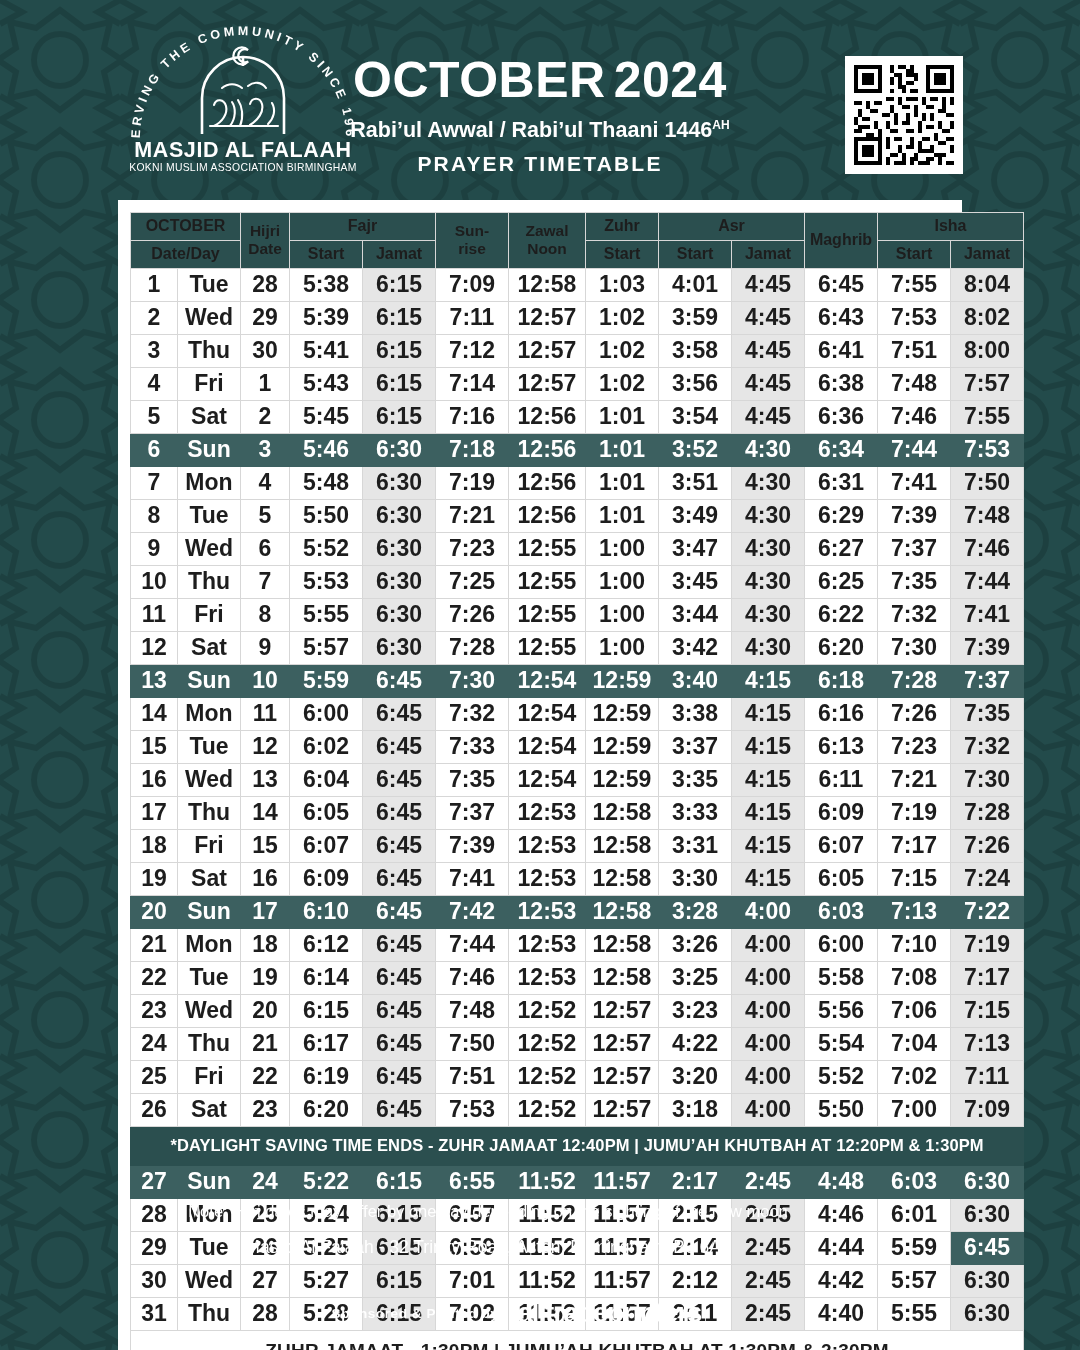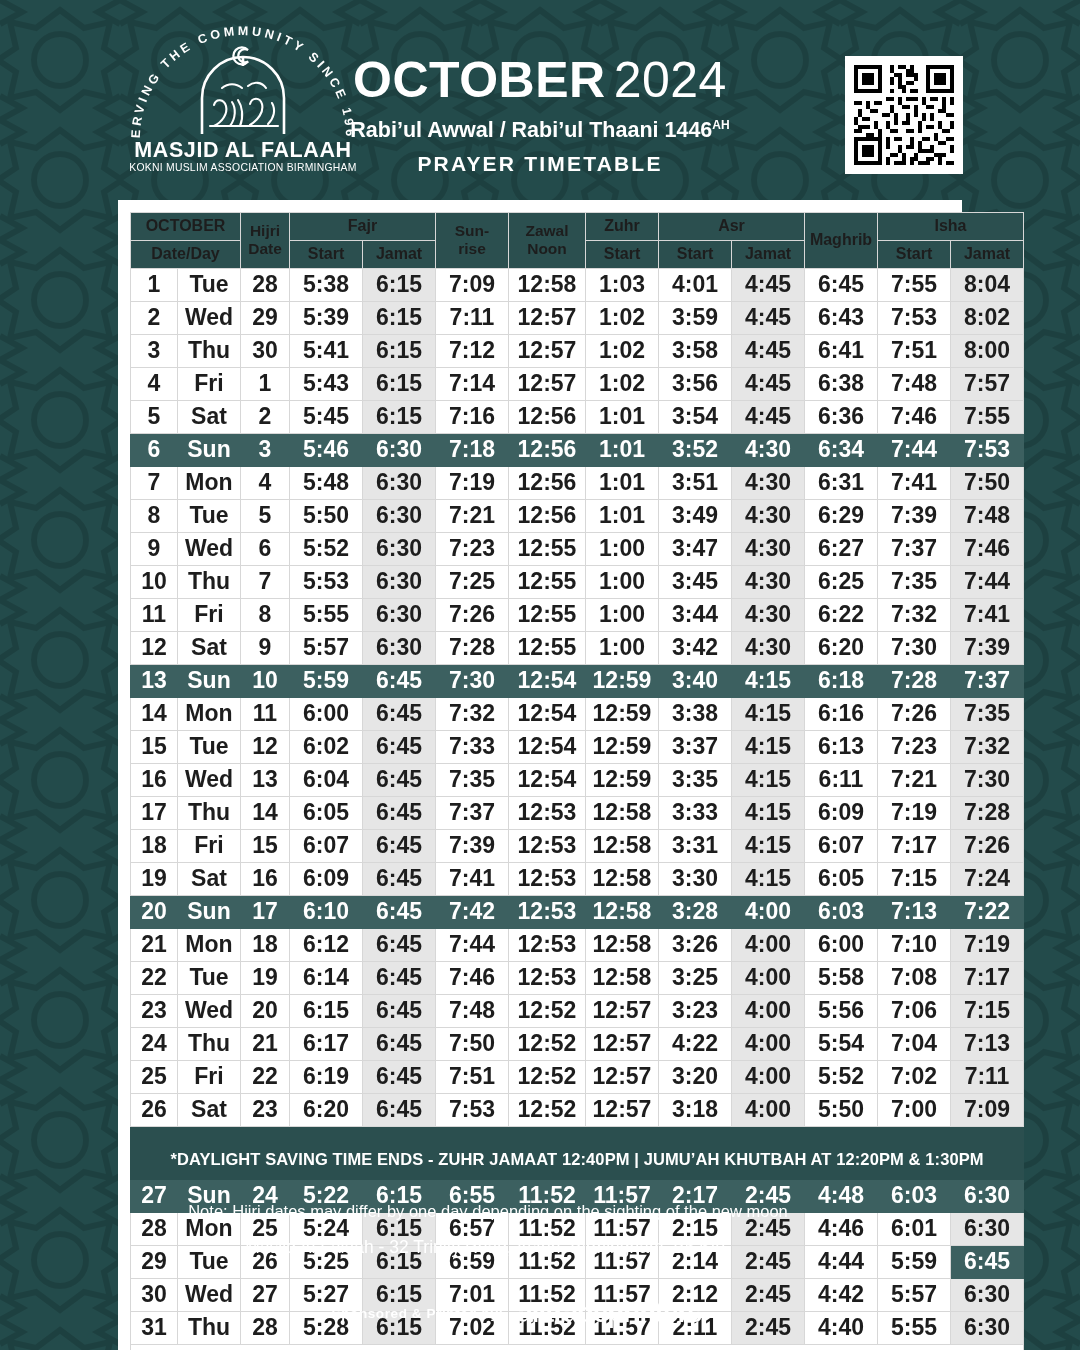--- a/index.html
+++ b/index.html
@@ -59,21 +59,21 @@
     color: #ffffff;
   }
 
   .month-line {
     font-size: 50px;
     line-height: 56px;
     letter-spacing: 0.5px;
     white-space: nowrap;
   }
   .month-name { font-weight: 700; }
-  .month-year { font-weight: 400; margin-left: 8px; }
+  .month-year { font-weight: 700; margin-left: 8px; }
 
   .hijri-line {
     font-size: 21.5px;
     font-weight: 700;
     line-height: 30px;
     margin-top: 2px;
     white-space: nowrap;
   }
   .hijri-line sup { font-size: 12px; vertical-align: super; }
 
@@ -155,21 +155,21 @@
     color: #ffffff;
     border-color: #3c6060;
   }
 
   
   tr.banner-dark td {
     background: #2b4f4f;
     color: #ffffff;
     font-size: 16.5px;
     letter-spacing: 0.1px;
-    padding: 20px 0 7px 0;
+    padding: 6px 0 7px 0;
     border: 1px solid #2b4f4f;
     height: auto;
   }
   tr.banner-light td {
     background: #ffffff;
     color: #1d1d1d;
     font-size: 19px;
     letter-spacing: 0.2px;
     padding: 7px 0 8px 0;
     border: 1px solid #d7d7d7;

